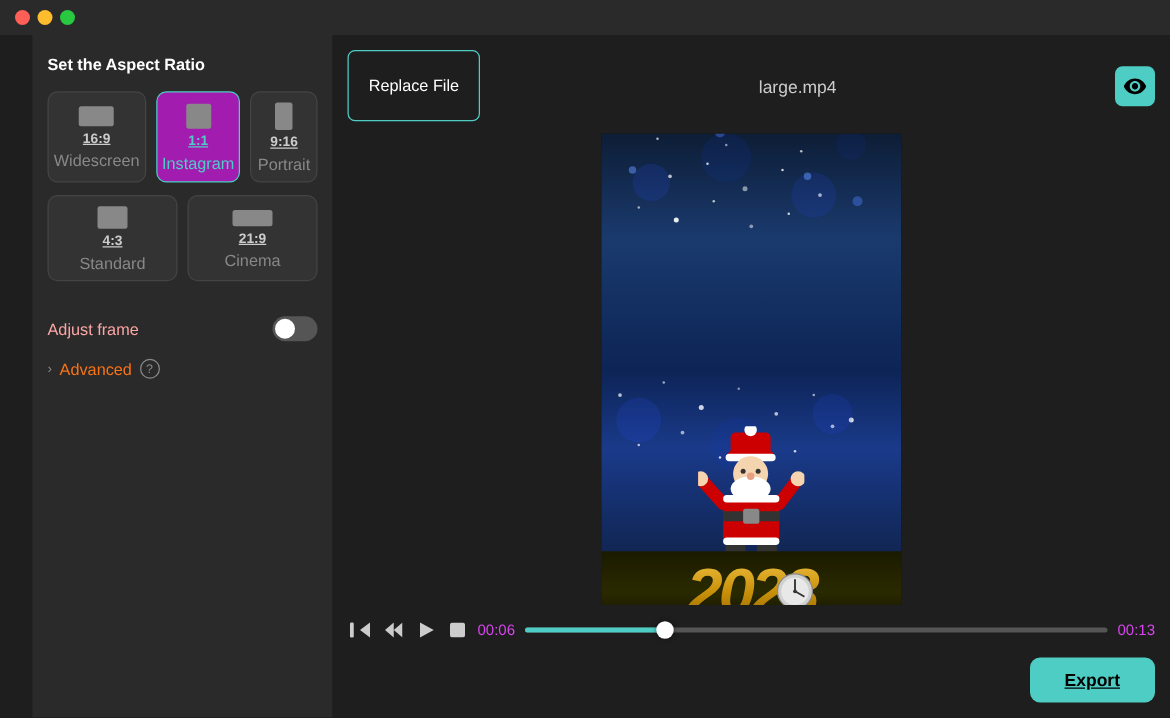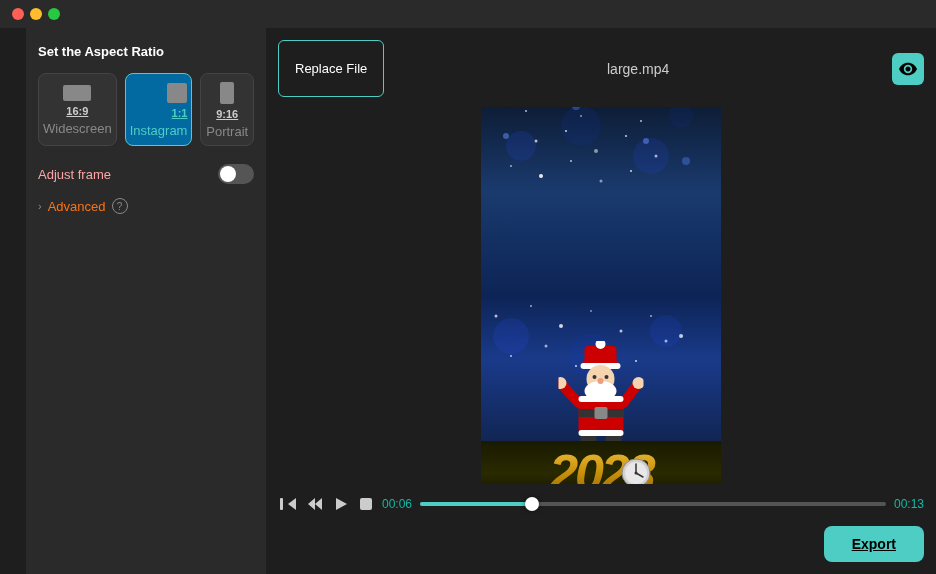--- a/index.html
+++ b/index.html
@@ -78,22 +78,21 @@
       justify-content: center;
       padding: 8px 4px 6px;
       border-radius: 8px;
       border: 1.5px solid #444;
       background: #333;
       cursor: pointer;
       gap: 4px;
     }
     .ratio-btn.selected {
       border-color: #4ecdc4;
-      background: #0369a1;
-      align-items: flex-end;
+      background: #a21caf;
     }
 
     .ratio-icon {
       background: #888;
       border-radius: 2px;
     }
     .ratio-icon.r169 { width: 28px; height: 16px; }
     .ratio-icon.r11 { width: 20px; height: 20px; }
     .ratio-icon.r916 { width: 14px; height: 22px; }
     .ratio-icon.r43 { width: 24px; height: 18px; }
@@ -289,21 +288,21 @@
       color: #ccc;
       cursor: pointer;
       padding: 2px;
       font-size: 14px;
       display: flex;
       align-items: center;
     }
 
     .time-label {
       font-size: 12px;
-      color: #14b8a6;
+      color: #d946ef;
       white-space: nowrap;
     }
 
     .progress-container {
       flex: 1;
       height: 4px;
       background: #555;
       border-radius: 2px;
       position: relative;
       cursor: pointer;
@@ -375,20 +374,32 @@
         <div class="ratio-label">1:1</div>
         <div class="ratio-sublabel">Instagram</div>
       </div>
       <div class="ratio-btn">
         <div class="ratio-icon r916"></div>
         <div class="ratio-label">9:16</div>
         <div class="ratio-sublabel">Portrait</div>
       </div>
     </div>
 
+    <div class="aspect-ratio-grid two-col">
+      <div class="ratio-btn">
+        <div class="ratio-icon r43"></div>
+        <div class="ratio-label">4:3</div>
+        <div class="ratio-sublabel">Standard</div>
+      </div>
+      <div class="ratio-btn">
+        <div class="ratio-icon r219"></div>
+        <div class="ratio-label">21:9</div>
+        <div class="ratio-sublabel">Cinema</div>
+      </div>
+    </div>
 
     <div class="sidebar-row">
       <span class="sidebar-row-label">Adjust frame</span>
       <div class="toggle off">
         <div class="toggle-thumb"></div>
       </div>
     </div>
 
     <div class="advanced-row">
       <span class="chevron-icon">›</span>

